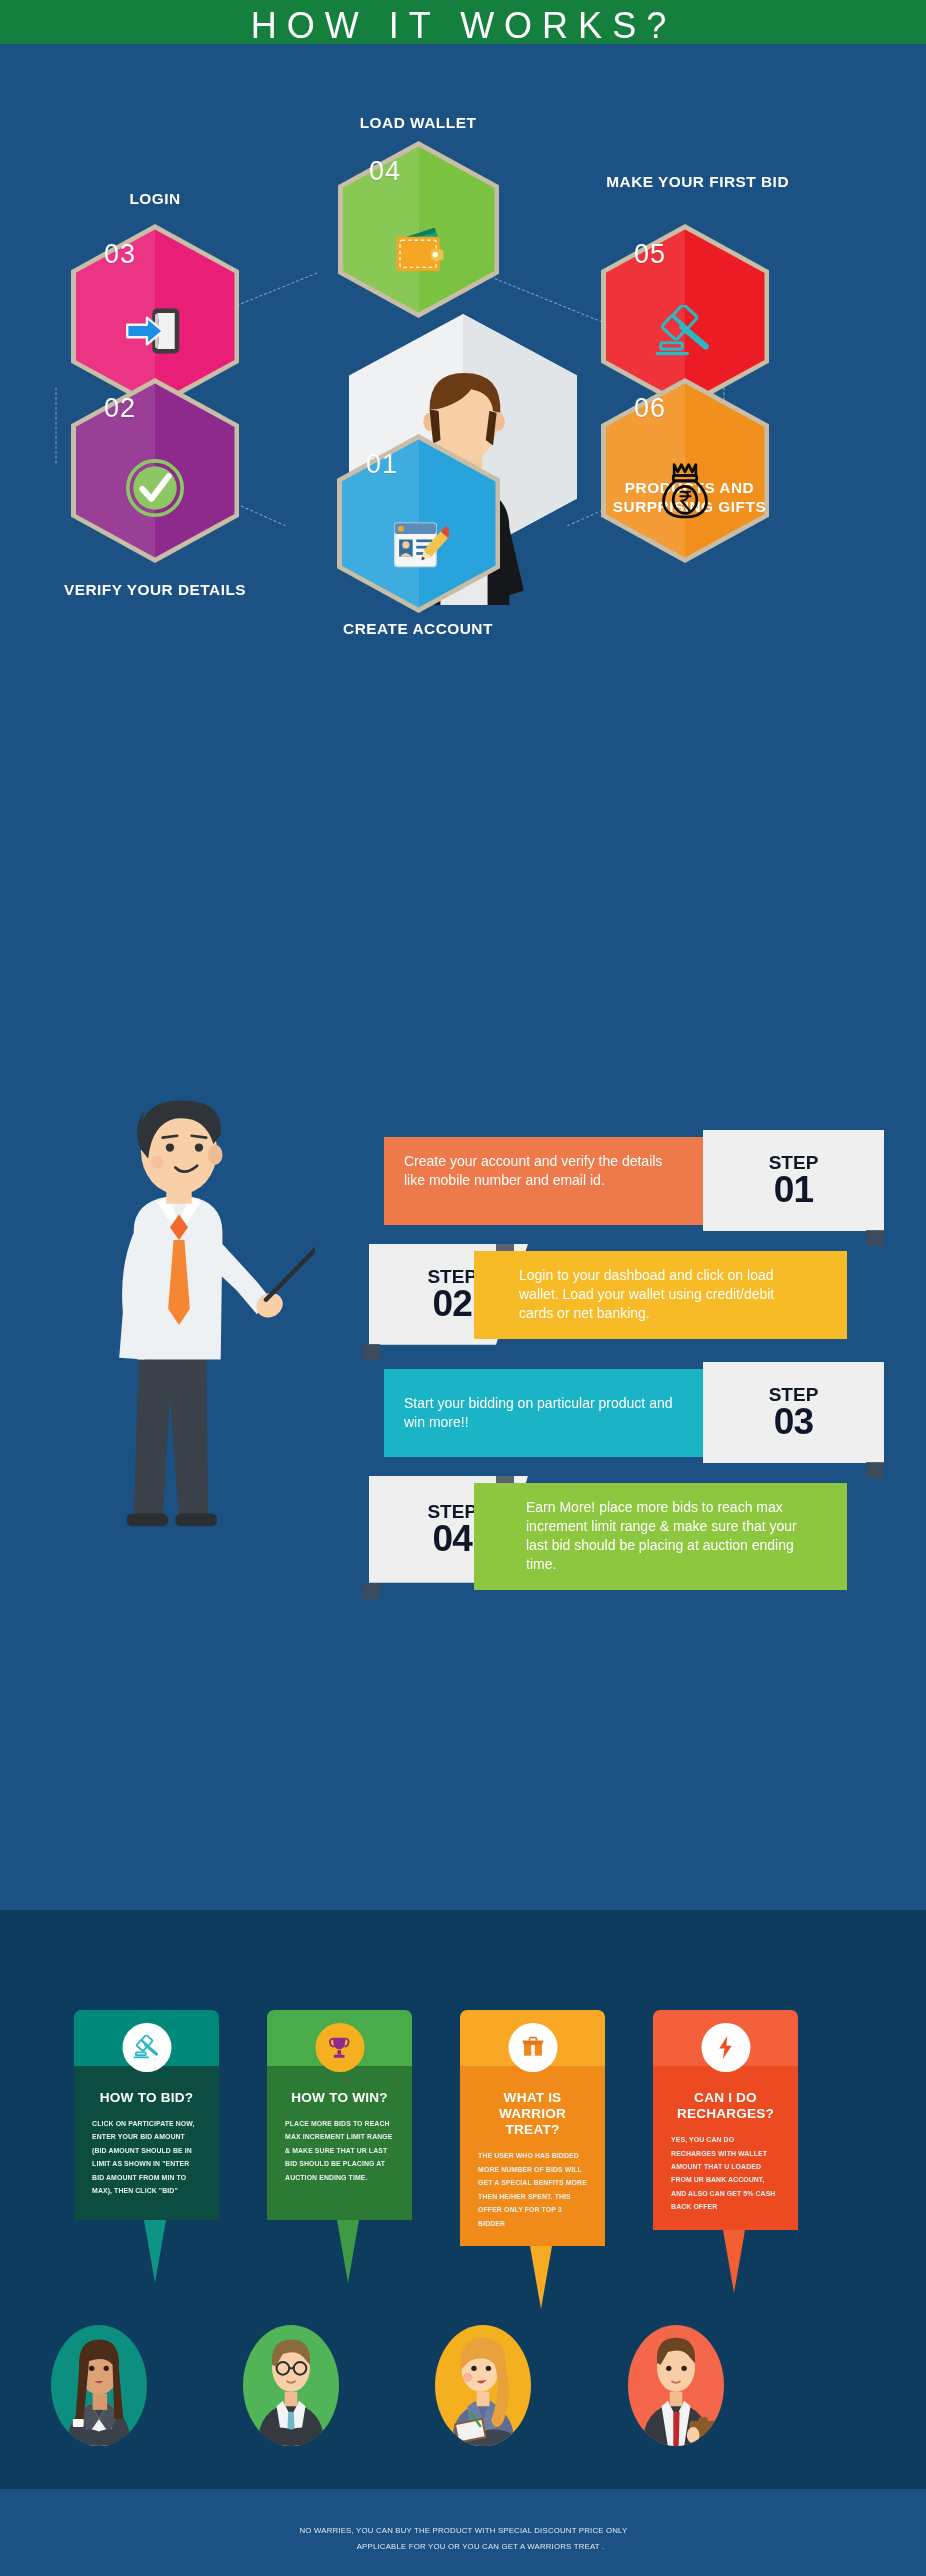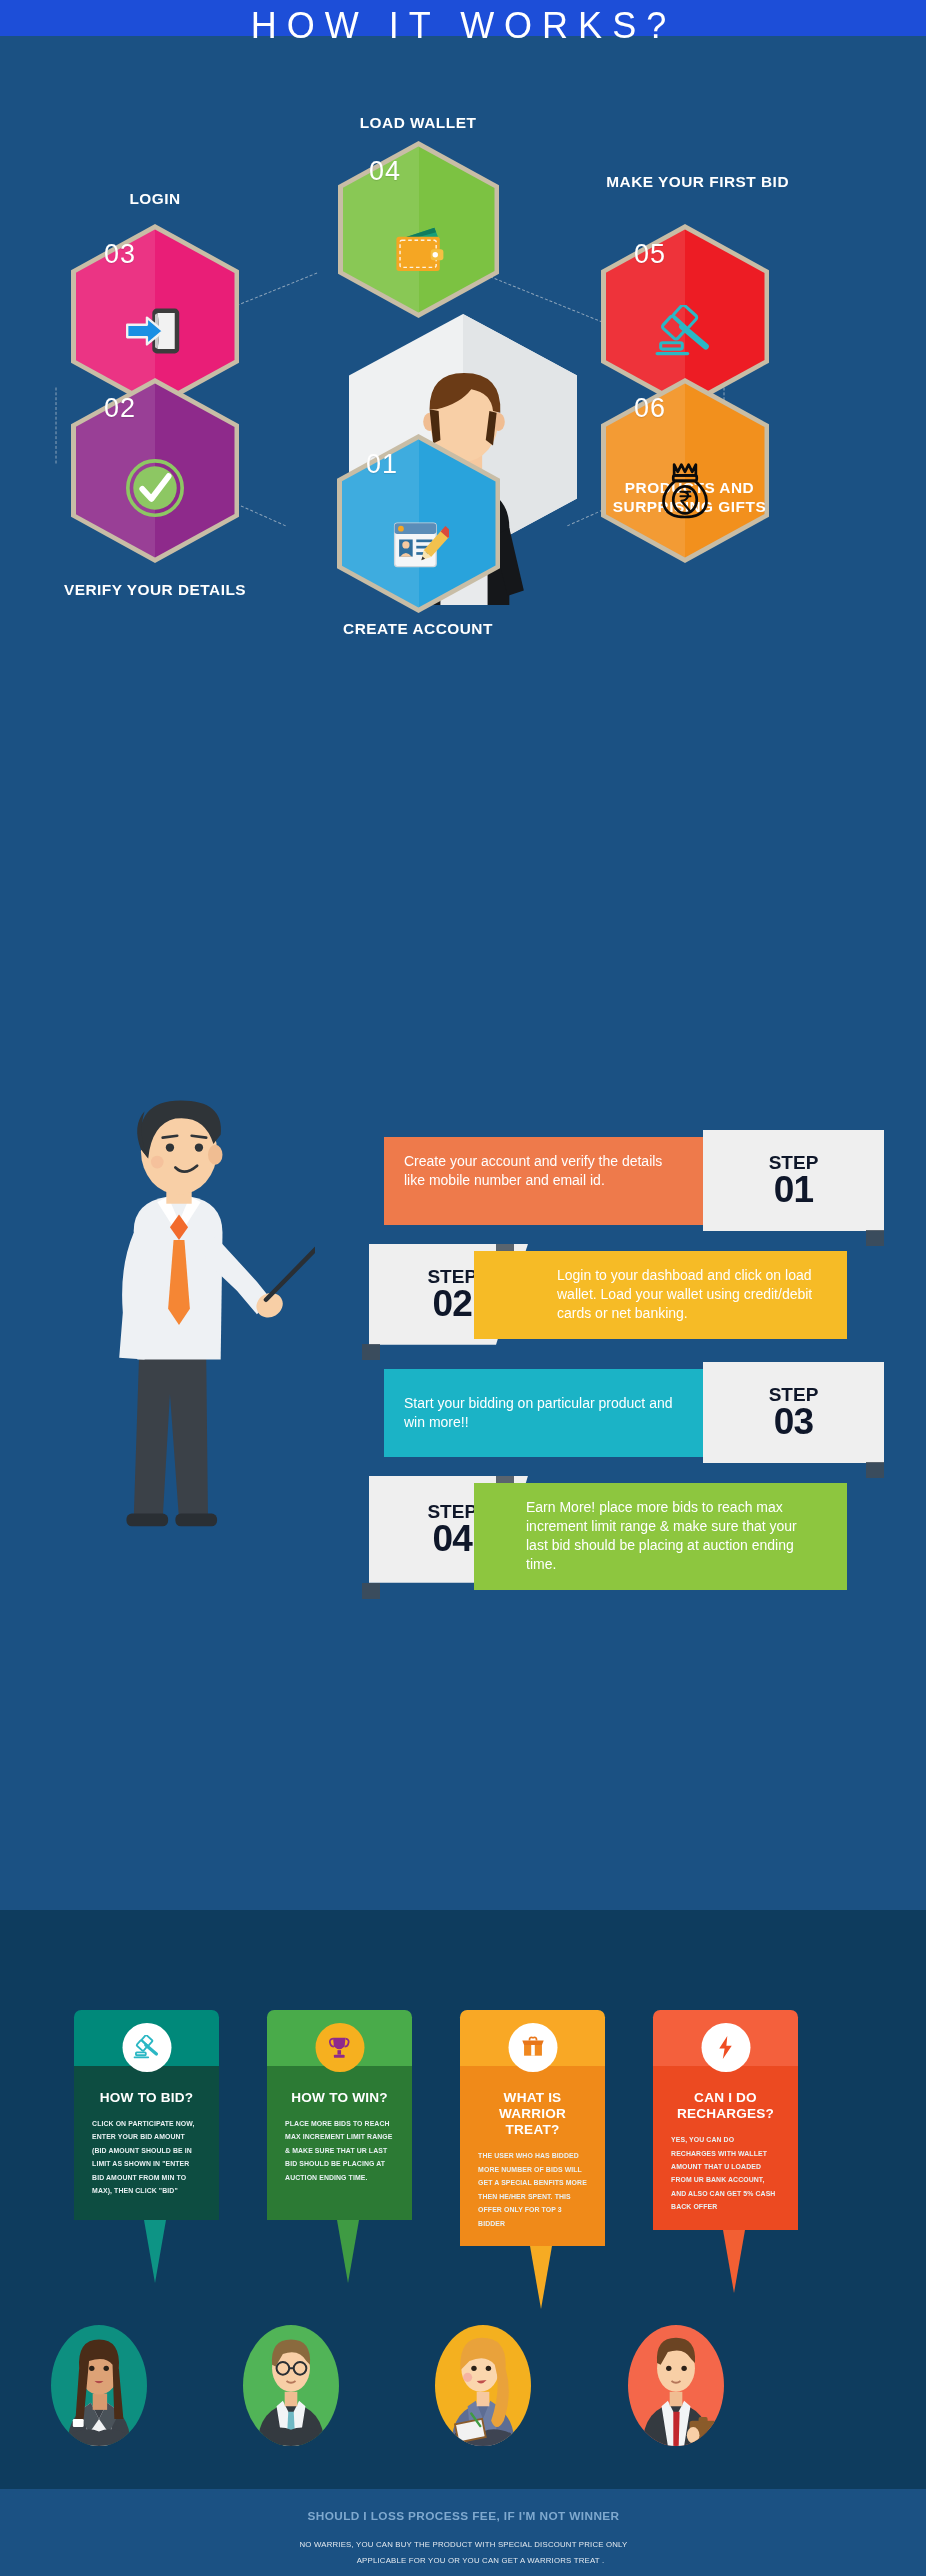--- a/index.html
+++ b/index.html
@@ -5,22 +5,22 @@
   * { margin:0; padding:0; box-sizing:border-box; }
   html,body { background:#123f66; }
   body {
     width:927px; height:2576px; position:relative; overflow:hidden;
     font-family:"Liberation Sans", sans-serif;
     background:#1b5183;
   }
 
   
   .header-band{
-    position:absolute; left:0; top:0; width:927px; height:36px;
-    background:#1d4ed8;
+    position:absolute; left:0; top:0; width:927px; height:44px;
+    background:#15803d;
   }
   .header-title{
     position:absolute; left:0; top:5.4px; width:927px; text-align:center;
     color:#ffffff; font-size:36px; font-weight:400; letter-spacing:10px;
     font-family:"Liberation Sans", sans-serif;
   }
 
   
   .hex-section{
     position:absolute; left:0; top:52px; width:927px; height:961px;
@@ -368,21 +368,21 @@
     </div>
     <div class="shadow-nub" style="right:-22px; bottom:-9px;"></div>
   </div>
 
   <div class="step-row" style="left:369px; top:237px; width:478px;">
     <div class="step-num" style="left:0; clip-path:polygon(0 0, 159px 0, 127px 101px, 0 101px);">
       <span class="lbl" style="margin-left:-14.5px;">STEP</span>
       <span class="val" style="margin-left:-14.5px;">02</span>
     </div>
     <div class="shadow-nub" style="left:127px; top:-7.2px;"></div>
-    <div class="step-body" style="left:105px; width:373px; background:#f6bb26; padding-left:83px;">
+    <div class="step-body" style="left:105px; width:373px; background:#f6bb26; padding-left:45px;">
       <span style="max-width:290px;">Login to your dashboad and click on load wallet. Load your wallet using credit/debit cards or net banking.</span>
     </div>
     <div class="shadow-nub" style="left:-7.2px; bottom:-9px;"></div>
   </div>
 
   <div class="step-row" style="left:384px; top:355px; width:478px;">
     <div class="shadow-nub" style="left:424px; top:-7.2px;"></div>
     <div class="step-body" style="left:0; width:478px; background:#1bb3c6; clip-path:polygon(0 0, 445px 0, 407px 100px, 0 100px); align-items:center;">
       <span style="max-width:272px;">Start your bidding on particular product and win more!!</span>
     </div>
@@ -545,17 +545,16 @@
       <circle cx="62" cy="48" r="3" fill="#2b2118"></circle>
       <path d="M48 62 Q53 66 58 62" stroke="#b5775a" stroke-width="2" fill="none"></path>
       <rect x="68" y="106" width="30" height="24" rx="3" fill="#8a5b2a"></rect>
       <rect x="78" y="102" width="10" height="6" rx="2" fill="#8a5b2a"></rect>
       <ellipse cx="72" cy="122" rx="7" ry="9" fill="#f8cfa6"></ellipse>
     </svg>
   </div>
 </div>
 
 <div class="footer">
-  <div class="footer-title">SHOULD I LOSS PROCESS FEE, IF I'M NOT WINNER</div>
   <div class="footer-sub">NO WARRIES, YOU CAN BUY THE PRODUCT WITH SPECIAL DISCOUNT PRICE ONLY</div>
   <div class="footer-sub" style="margin-top:0;padding-left:34px;">APPLICABLE FOR YOU OR YOU CAN GET A WARRIORS TREAT .</div>
 </div>
 
 
 </body></html>

